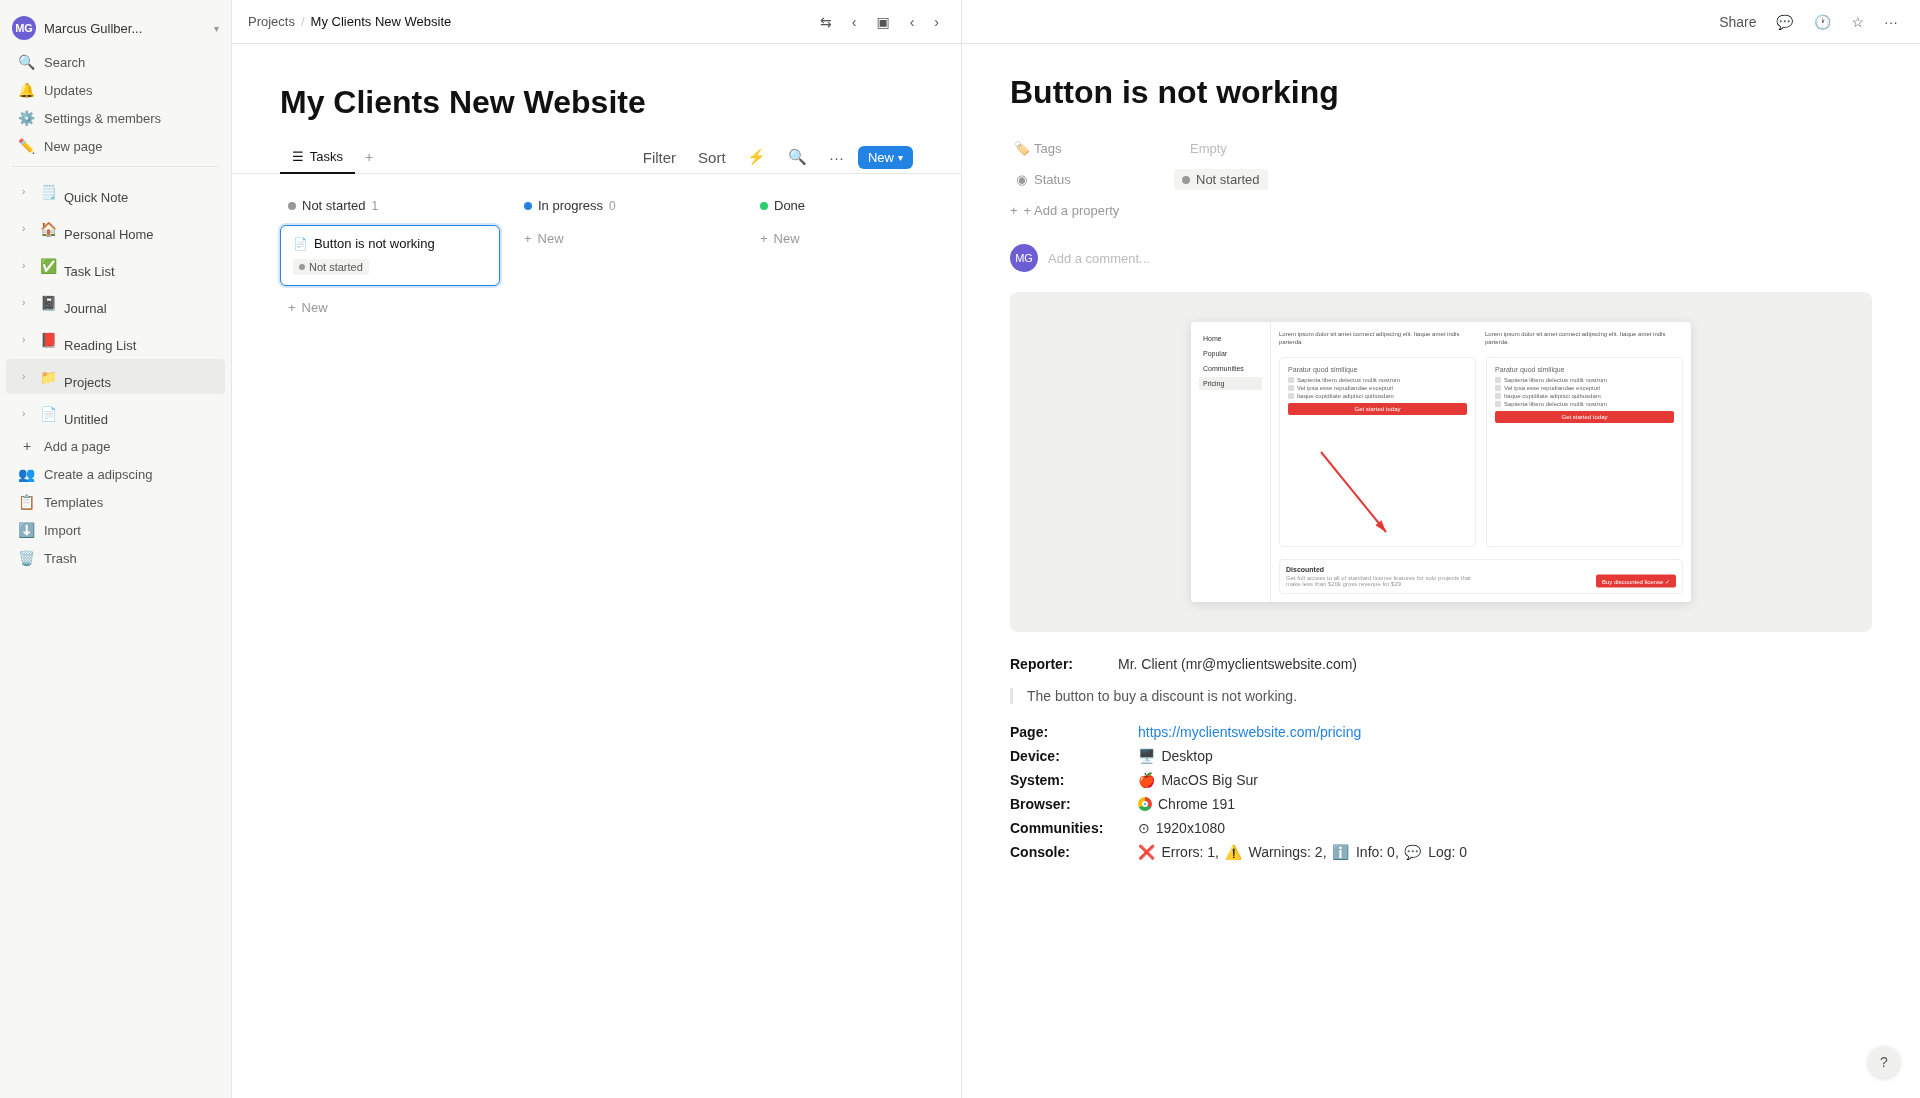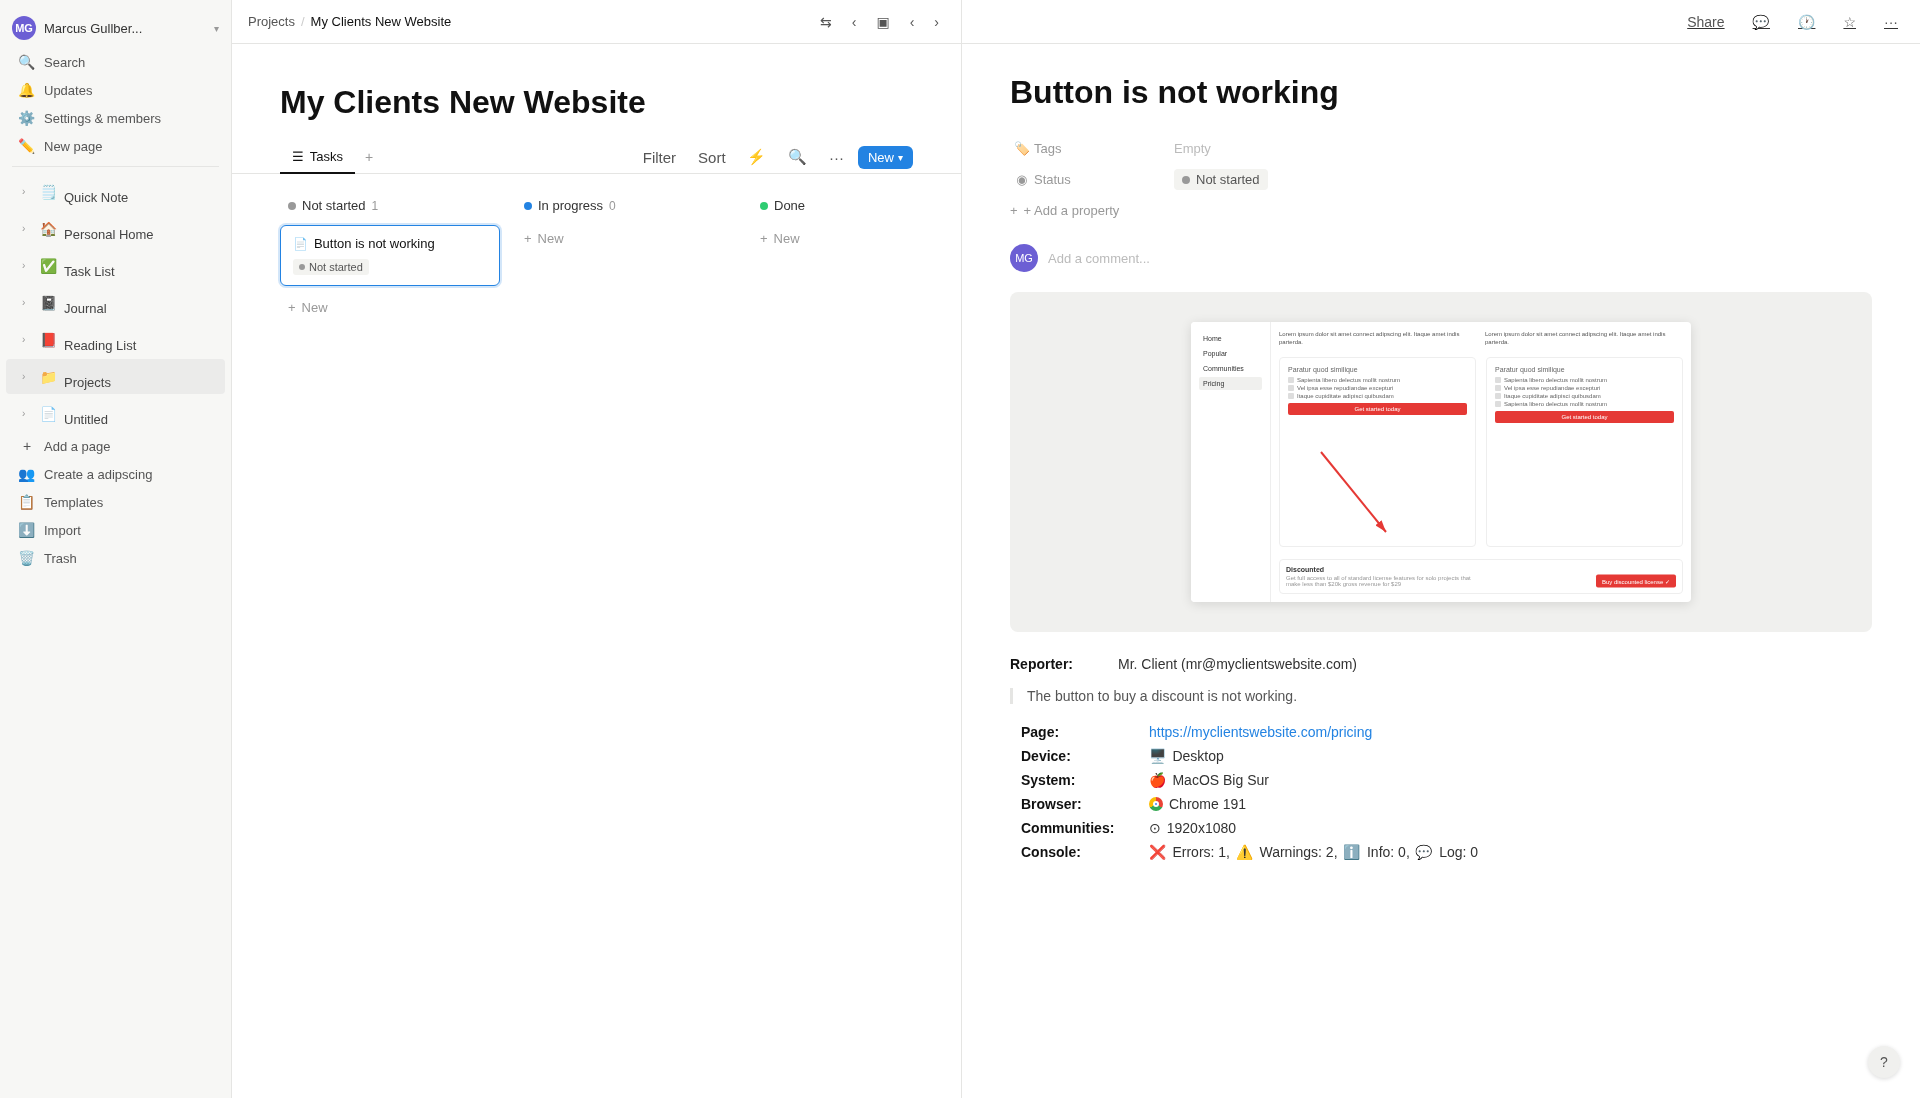--- a/index.html
+++ b/index.html
@@ -272,38 +272,38 @@
     .info-link { color: #2383e2; text-decoration: none; }
 
     .blockquote-bar {
       border-left: 3px solid #e5e5e3;
       padding-left: 14px;
       margin: 16px 0;
       color: #555;
       font-size: 14px;
     }
 
-    .detail-info-grid { margin-top: 16px; margin-left: 11px; }
+    .detail-info-grid { margin-top: 16px; }
     .detail-info-row {
       display: flex; align-items: center;
       padding: 4px 0; gap: 8px;
     }
     .detail-info-label { font-size: 14px; font-weight: 600; color: #111; min-width: 120px; }
     .detail-info-value { font-size: 14px; color: #333; display: flex; align-items: center; gap: 6px; }
 
     
     .detail-topbar {
       display: flex; align-items: center;
       height: 44px;
       padding: 0 16px;
       border-bottom: 1px solid #e5e5e3;
       gap: 8px;
     }
     .detail-topbar-spacer { flex: 1; }
-    .detail-topbar-actions { display: flex; align-items: center; gap: 16px; text-decoration: underline; }
+    .detail-topbar-actions { display: flex; align-items: center; gap: 8px; }
     .icon-btn { background: none; border: none; cursor: pointer; padding: 4px 6px; border-radius: 4px; color: #555; font-size: 14px; }
 
     
     ::-webkit-scrollbar { width: 6px; height: 6px; }
     ::-webkit-scrollbar-track { background: transparent; }
     ::-webkit-scrollbar-thumb { background: #ddd; border-radius: 3px; }
   </style>
 </head>
 <body>
 
@@ -495,21 +495,21 @@
         <button class="icon-btn">☆</button>
         <button class="icon-btn">···</button>
       </div>
     </div>
 
     <div class="detail-title">Button is not working</div>
 
     <div class="property-row">
       <span class="prop-icon">🏷️</span>
       <span class="prop-label">Tags</span>
-      <span class="prop-value" style="color:#bbb;">Empty</span>
+      <span class="prop-value" style="color:#bbb;margin-left:16px;">Empty</span>
     </div>
     <div class="property-row">
       <span class="prop-icon">◉</span>
       <span class="prop-label">Status</span>
       <span class="prop-value">
         <span class="status-badge">
           <div class="status-dot" style="background:#999; width:8px; height:8px;"></div>
           <span>Not started</span>
         </span>
       </span>

